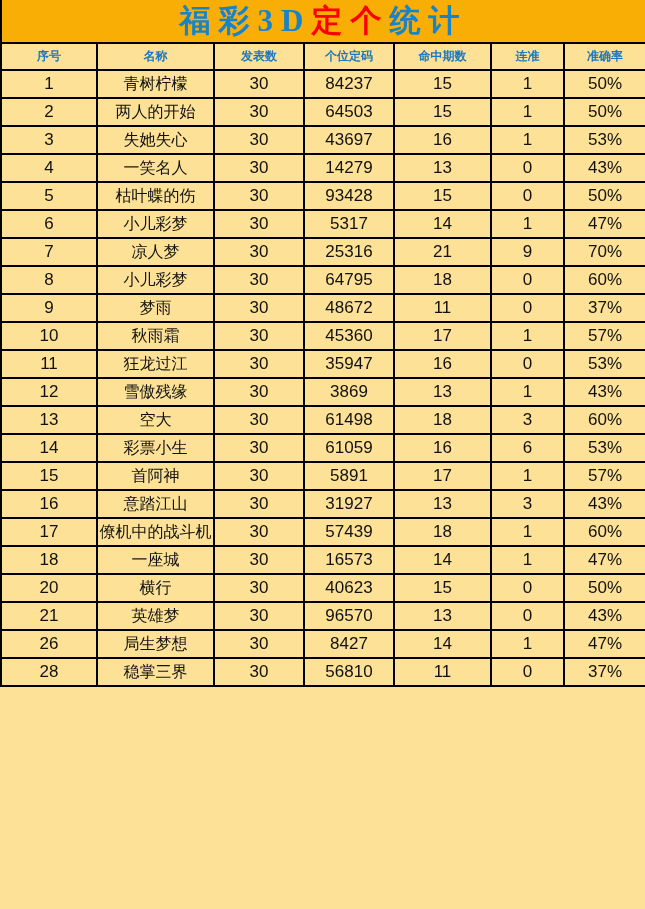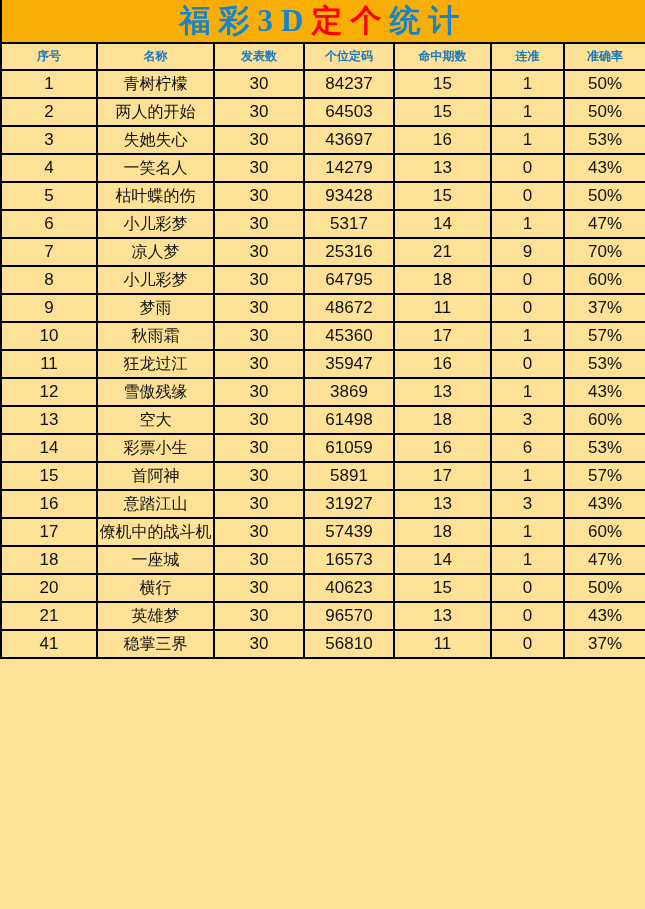--- a/index.html
+++ b/index.html
@@ -261,21 +261,30 @@
       <tr>
         <td>21</td>
         <td>英雄梦</td>
         <td>30</td>
         <td>96570</td>
         <td>13</td>
         <td>0</td>
         <td>43%</td>
       </tr>
       <tr>
-        <td>41</td>
+        <td>26</td>
+        <td>局生梦想</td>
+        <td>30</td>
+        <td>8427</td>
+        <td>14</td>
+        <td>1</td>
+        <td>47%</td>
+      </tr>
+      <tr>
+        <td>28</td>
         <td>稳掌三界</td>
         <td>30</td>
         <td>56810</td>
         <td>11</td>
         <td>0</td>
         <td>37%</td>
       </tr>
     </tbody>
 </table>
 

